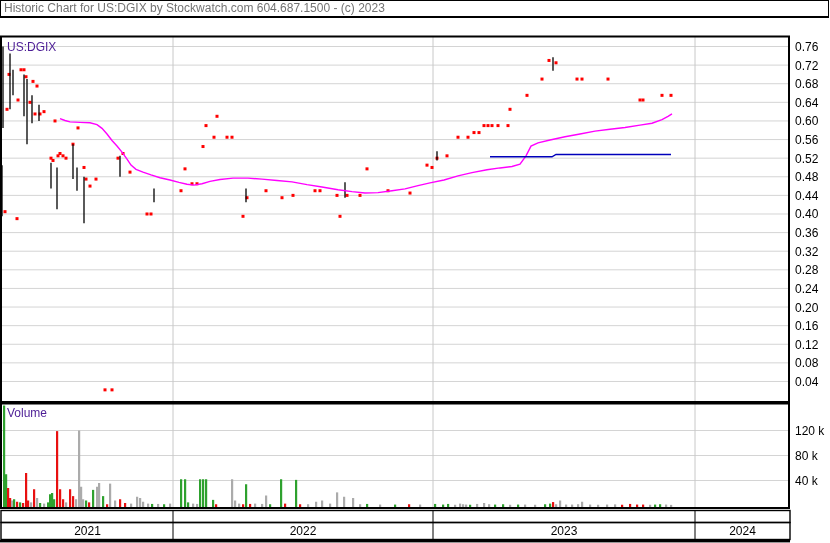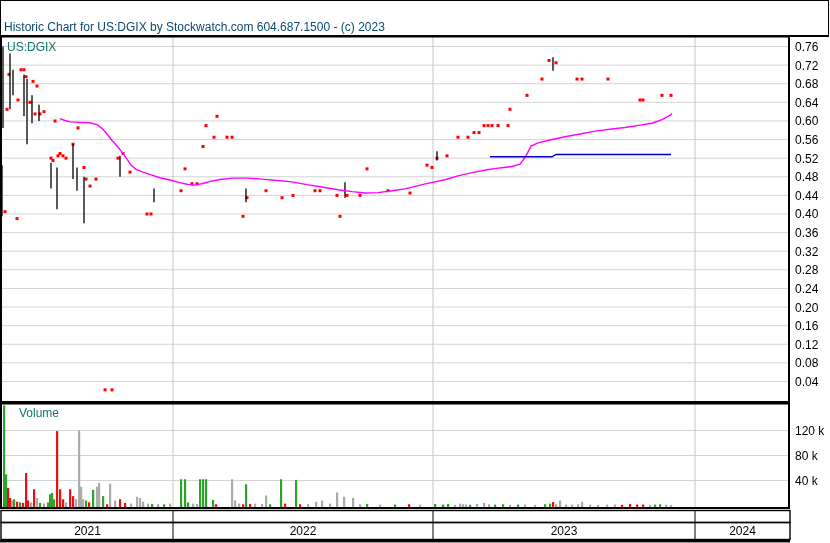--- a/index.html
+++ b/index.html
@@ -1,23 +1,23 @@
 <!DOCTYPE html>
 <html><head>
 <meta charset="utf-8">
 <style>
   html,body{margin:0;padding:0;background:#fff;font-family:"Liberation Sans",sans-serif;}
   .screen{position:relative;width:830px;height:543px;background:#ffffff;overflow:hidden;}
   #chart-svg{position:absolute;left:0;top:0;}
   .header{position:absolute;left:0;top:0;width:827px;background:#ffffff;border:1px solid #000;}
-  .header-row{height:15px;line-height:15px;font-size:12px;padding-left:3px;white-space:pre;color:#0c4a6e;overflow:hidden;margin-top:19px;}
+  .header-row{height:15px;line-height:15px;font-size:12px;padding-left:3px;white-space:pre;color:#737373;overflow:hidden;}
   .header-row.first{border-bottom:1px solid #000;}
-  .panel-label{position:absolute;font-size:12px;color:#0f766e;white-space:pre;}
+  .panel-label{position:absolute;font-size:12px;color:#4c1d95;white-space:pre;}
   .panel-label.price{left:7px;top:40px;}
-  .panel-label.volume{left:7px;top:406px;margin-left:12px;}
+  .panel-label.volume{left:7px;top:406px;}
 </style>
 </head>
 <body>
 
 <div class="screen">
   <svg id="chart-svg" width="830" height="543" viewBox="0 0 830 543">
       <g>
         <line x1="2" x2="788" y1="46.5" y2="46.5" stroke="#d4d4d4" stroke-width="1"></line>
         <line x1="2" x2="788" y1="65.11000000000001" y2="65.11000000000001" stroke="#d4d4d4" stroke-width="1"></line>
         <line x1="2" x2="788" y1="83.71999999999997" y2="83.71999999999997" stroke="#d4d4d4" stroke-width="1"></line>

